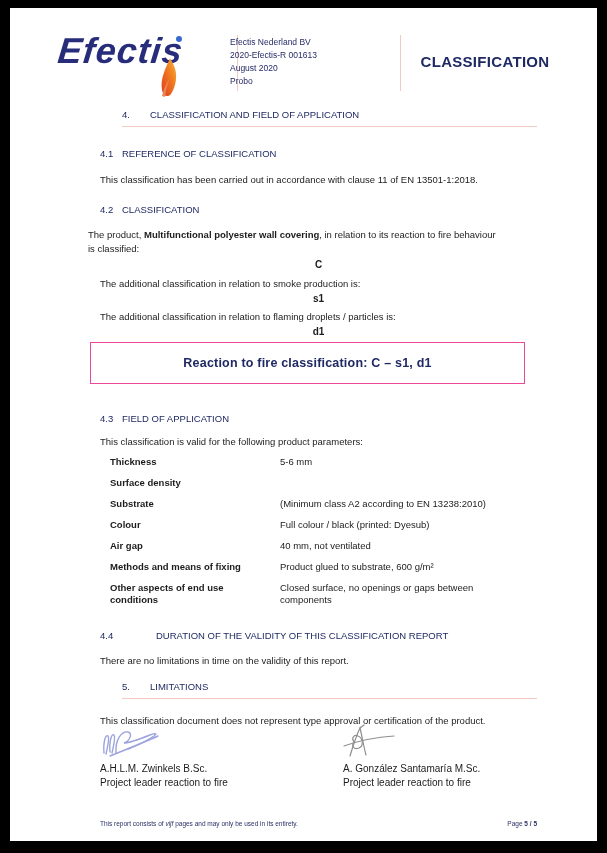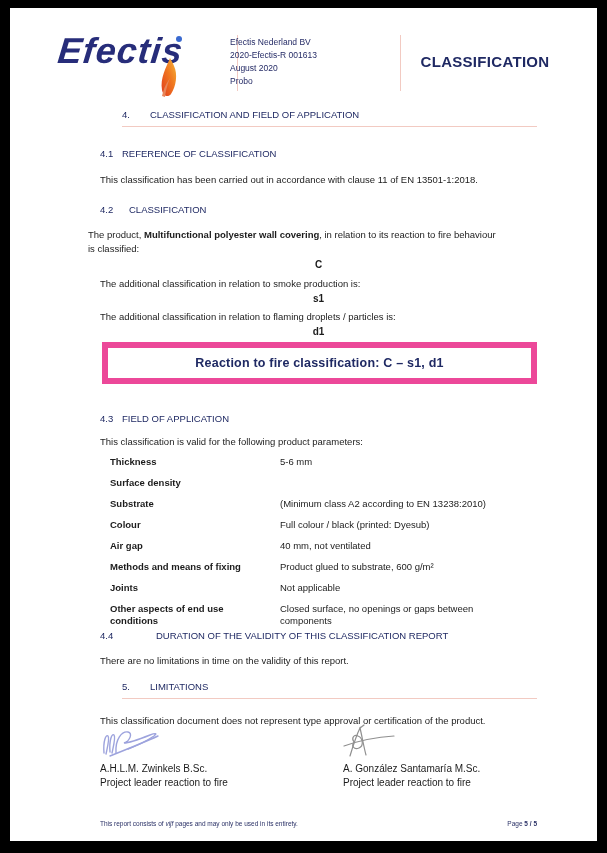--- a/index.html
+++ b/index.html
@@ -31,22 +31,22 @@
   
   .h-main { font-size: 9.5px; color: #1f2963; display: flex; }
   .h-main .num { width: 28px; flex: none; }
   .rule-under { border-bottom: 1px solid #f2cac2; padding-bottom: 6px; }
   .h-sub { font-size: 9.5px; color: #1f2963; display: flex; }
   .h-sub .num { width: 22px; flex: none; }
   .body-txt { font-size: 9.5px; color: #1c1c1c; line-height: 13.5px; }
   .nowrap { white-space: nowrap; }
   .center-class { width: 437px; text-align: center; font-size: 10px; font-weight: bold; color: #1c1c1c; }
   .class-box {
-    left: 92px; top: 334px; width: 435px; height: 42px;
-    border: 6px solid #ec4899; display: flex; align-items: center; justify-content: center;
+    left: 80px; top: 334px; width: 435px; height: 42px;
+    border: 1px solid #ec4899; display: flex; align-items: center; justify-content: center;
   }
   .class-box .box-txt { font-size: 12.5px; font-weight: bold; color: #1f2963; letter-spacing: 0.2px; }
 
   
   .params { left: 100px; top: 448px; width: 427px; }
   .prow { display: flex; margin-bottom: 9px; font-size: 9.5px; color: #1c1c1c; line-height: 12px; }
   .plabel { width: 170px; flex: none; }
   .plabel span { display: inline-block; max-width: 140px; font-weight: bold; }
   .pvalue { flex: 1; }
   .pvalue span { display: inline-block; max-width: 235px; }
@@ -99,21 +99,21 @@
     <span class="num">4.</span>
     <span>CLASSIFICATION AND FIELD OF APPLICATION</span>
   </div>
 
   <div class="abs h-sub" style="left:90px; top:140px;">
     <span class="num">4.1</span>
     <span>REFERENCE OF CLASSIFICATION</span>
   </div>
   <div class="abs body-txt nowrap" style="left:90px; top:165px;">This classification has been carried out in accordance with clause 11 of EN 13501-1:2018.</div>
 
-  <div class="abs h-sub" style="left:90px; top:196px;gap:7px;">
+  <div class="abs h-sub" style="left:90px; top:196px;">
     <span class="num">4.2</span>
     <span>CLASSIFICATION</span>
   </div>
   <div class="abs body-txt" style="left:78px; top:220px; width:412px;">
     <span>The product, </span><span style="font-weight:bold">Multifunctional polyester wall covering</span><span>, in relation to its reaction to fire behaviour is classified:</span>
   </div>
   <div class="abs center-class" style="left:90px; top:251px;">C</div>
   <div class="abs body-txt nowrap" style="left:90px; top:269px;">The additional classification in relation to smoke production is:</div>
   <div class="abs center-class" style="left:90px; top:285px;">s1</div>
   <div class="abs body-txt nowrap" style="left:90px; top:302px;">The additional classification in relation to flaming droplets / particles is:</div>
@@ -145,24 +145,20 @@
       <div class="plabel"><span>Colour</span></div>
       <div class="pvalue"><span>Full colour / black (printed: Dyesub)</span></div>
     </div>
     <div class="prow">
       <div class="plabel"><span>Air gap</span></div>
       <div class="pvalue"><span>40 mm, not ventilated</span></div>
     </div>
     <div class="prow">
       <div class="plabel"><span>Methods and means of fixing</span></div>
       <div class="pvalue"><span>Product glued to substrate, 600 g/m²</span></div>
-    </div>
-    <div class="prow">
-      <div class="plabel"><span>Joints</span></div>
-      <div class="pvalue"><span>Not applicable</span></div>
     </div>
     <div class="prow">
       <div class="plabel"><span>Other aspects of end use conditions</span></div>
       <div class="pvalue"><span>Closed surface, no openings or gaps between components</span></div>
     </div>
   </div>
 
   <div class="abs h-sub" style="left:90px; top:622px;gap:34px;">
     <span class="num">4.4</span>
     <span>DURATION OF THE VALIDITY OF THIS CLASSIFICATION REPORT</span>

